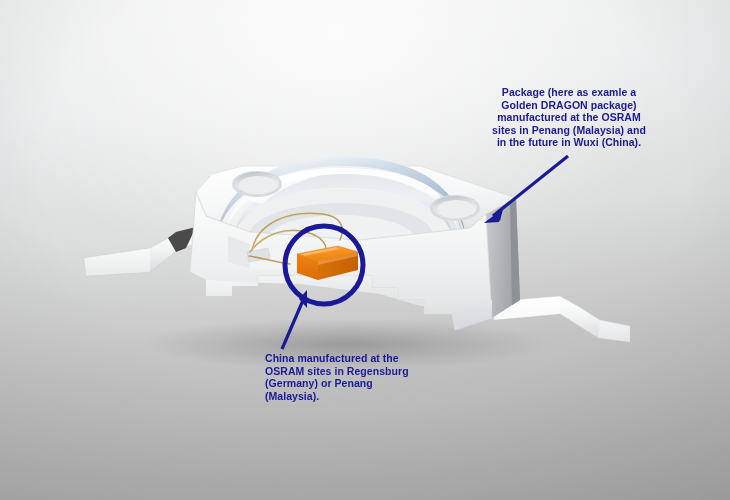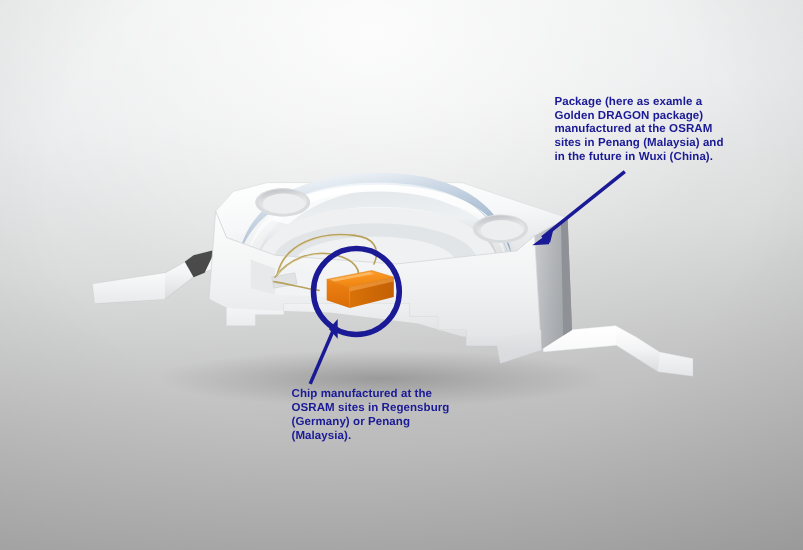--- a/index.html
+++ b/index.html
@@ -26,21 +26,21 @@
     background:radial-gradient(ellipse 760px 560px at 50% 34%,
         rgba(0,0,0,0) 42%, rgba(0,0,0,0.10) 82%, rgba(0,0,0,0.16) 100%);
   }
 
   
   .anno{
     position:absolute;color:#1a1a96;
     font-size:10.5px;font-weight:bold;line-height:12.6px;
     letter-spacing:0.05px;white-space:pre-line;
   }
-  #anno-package{left:504px;top:86px;width:160px;}
+  #anno-package{left:489px;top:86px;width:160px;text-align:center;}
   #anno-chip{left:265px;top:352px;width:150px;}
 
   svg.overlay{position:absolute;inset:0;width:730px;height:500px;}
 </style>
 </head>
 <body>
 
 <div id="stage">
 
   <div class="bg bg-base"></div>
@@ -206,15 +206,15 @@
       <path d="M484,223 L502,210 L499,222 Z" fill="#1a1a96"></path>
     </g>
     <g>
       <path d="M282,349 L304,298" stroke="#1a1a96" stroke-width="3.2" fill="none"></path>
       <path d="M307,290 L307,308 L299,299 Z" fill="#1a1a96"></path>
     </g>
   </svg>
 
   <div class="anno" id="anno-package">Package (here as examle a Golden DRAGON package) manufactured at the OSRAM sites in Penang (Malaysia) and in the future in Wuxi (China).</div>
 
-  <div class="anno" id="anno-chip">Chip manufactured at the OSRAM sites in Regensburg (Germany) or Penang (Malaysia).</div>
+  <div class="anno" id="anno-chip">China manufactured at the OSRAM sites in Regensburg (Germany) or Penang (Malaysia).</div>
 
 </div>
 
 </body></html>

